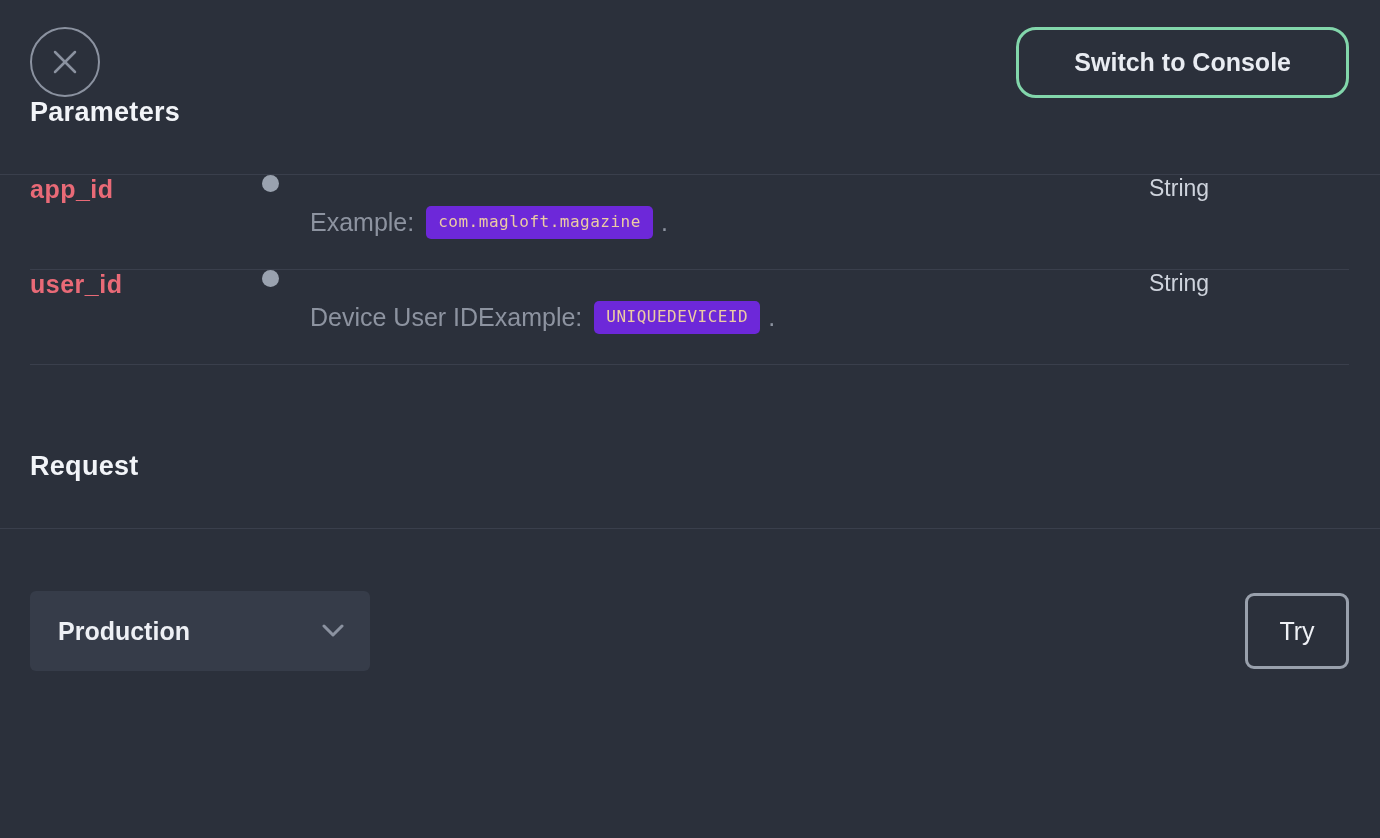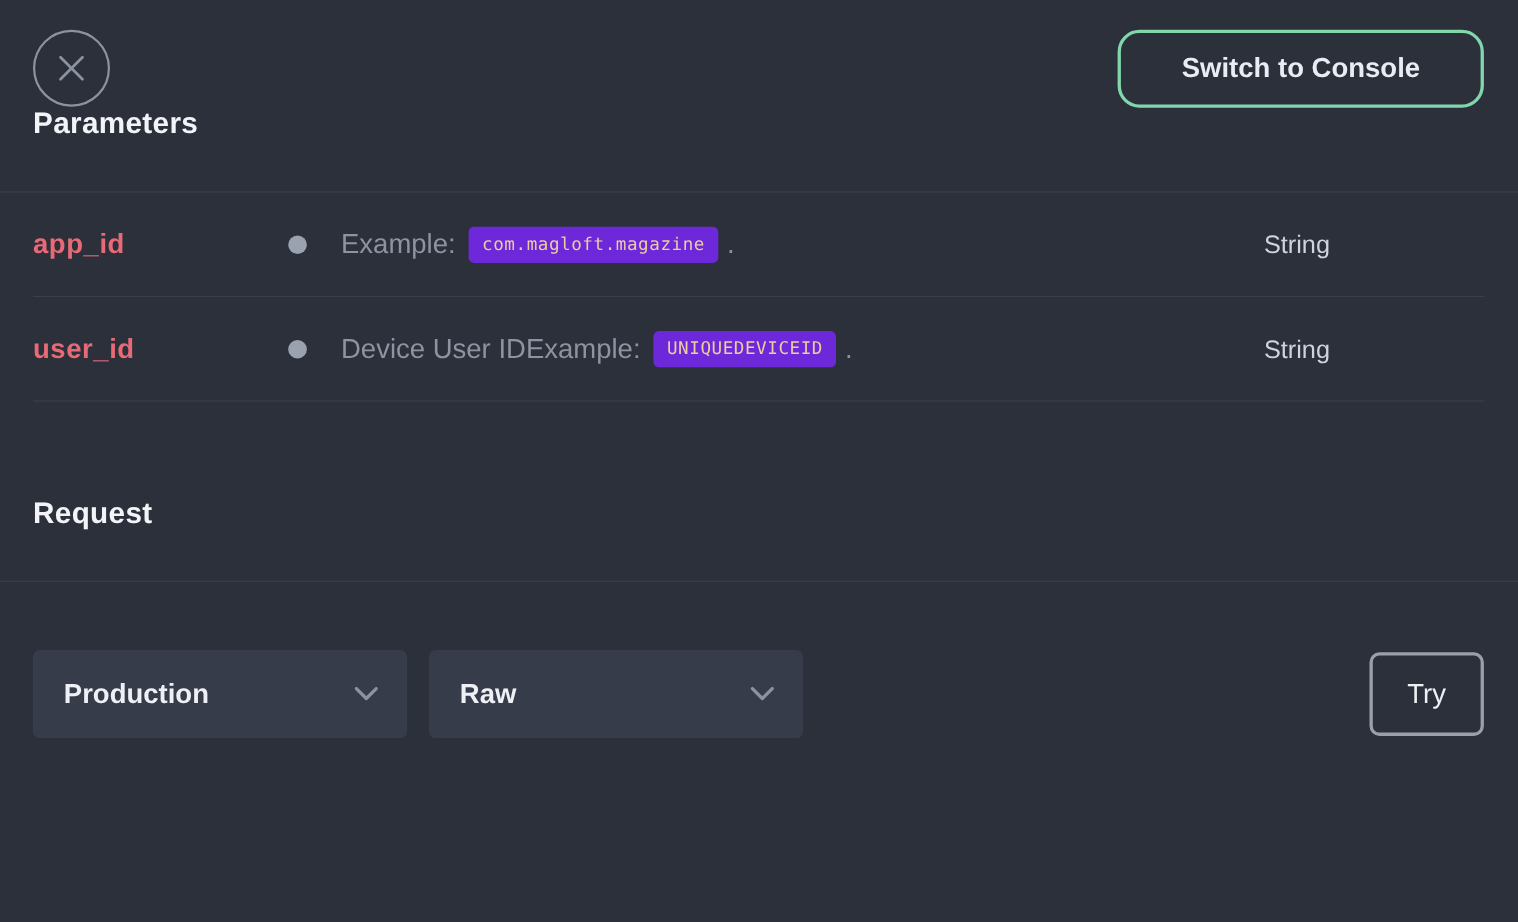--- a/index.html
+++ b/index.html
@@ -64,21 +64,20 @@
   .section-divider {
     height: 1px;
     background: #3a3f4c;
     margin: 0 -31px 0 -30px;
   }
   .divider-after-title { margin-top: 46px; }
 
   
   .param-row {
     display: flex;
-    align-items: center;
     height: 95px;
     border-bottom: 1px solid #3a3f4c;
   }
   .param-name {
     width: 232px;
     font-size: 25px;
     font-weight: 700;
     color: #e96a77;
     letter-spacing: 0.5px;
   }
@@ -210,24 +209,16 @@
 
   <div class="request-controls">
     <div class="dropdown">
       <span>Production</span>
       <span class="chevron" style="display:flex;">
         <svg width="22" height="14" viewBox="0 0 22 14">
           <polyline points="2,2 11,11 20,2" fill="none" stroke="#8b92a0" stroke-width="3" stroke-linecap="round" stroke-linejoin="round"></polyline>
         </svg>
       </span>
     </div>
-    <div class="dropdown">
-      <span>Raw</span>
-      <span class="chevron" style="display:flex;">
-        <svg width="22" height="14" viewBox="0 0 22 14">
-          <polyline points="2,2 11,11 20,2" fill="none" stroke="#8b92a0" stroke-width="3" stroke-linecap="round" stroke-linejoin="round"></polyline>
-        </svg>
-      </span>
-    </div>
     <button class="try-btn">Try</button>
   </div>
 
 </div>
 
 </body></html>

